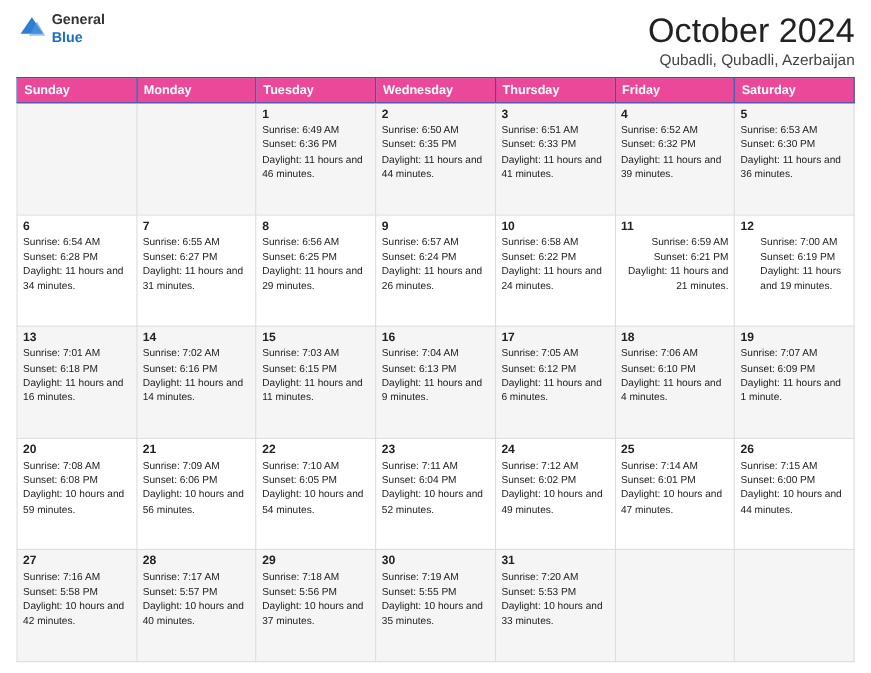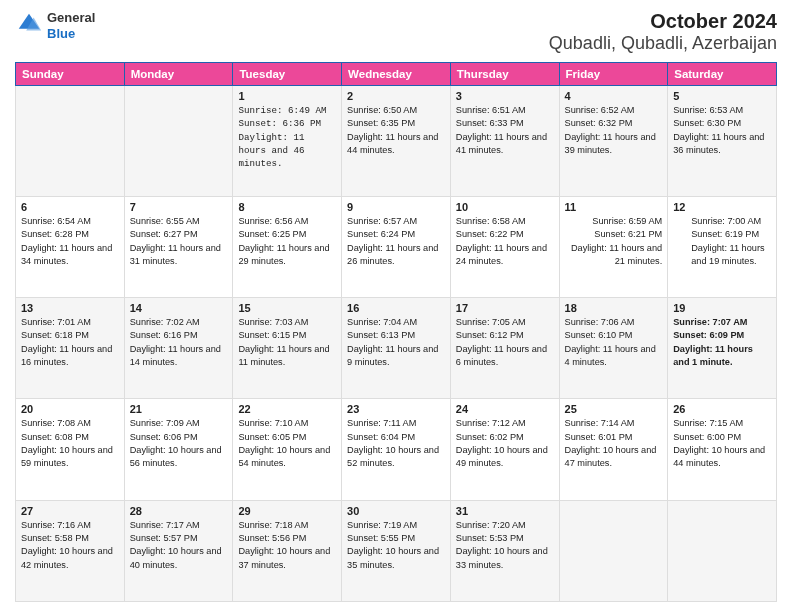--- a/index.html
+++ b/index.html
@@ -18,43 +18,44 @@
       flex-direction: column;
     }
     .header {
       display: flex;
       justify-content: space-between;
       align-items: flex-start;
       margin-bottom: 8px;
     }
     .logo {
       display: flex;
+      align-items: center;
       gap: 4px;
     }
     .logo-text {
       font-size: 13px;
       font-weight: bold;
       line-height: 1.2;
     }
     .logo-text .general { color: #333; }
     .logo-text .blue { color: #1a6fc4; }
     .logo-icon {
       width: 28px;
       height: 28px;
     }
     .title-block {
       text-align: right;
     }
     .month-title {
-      font-size: 20px;
-      font-weight: bold;
+      font-size: 31px;
+      font-weight: normal;
       color: #222;
     }
     .location-title {
-      font-size: 18px;
+      font-size: 14px;
       color: #444;
     }
     .calendar {
       flex: 1;
       border: 1px solid #ccc;
       border-collapse: collapse;
       width: 100%;
       table-layout: fixed;
     }
     .calendar th {
@@ -126,21 +127,21 @@
         <th>Friday</th>
         <th>Saturday</th>
       </tr>
     </thead>
     <tbody id="calendar-body">
     <tr>
           <td class="empty-cell"></td>
           <td class="empty-cell"></td>
           <td>
             <span class="day-number">1</span>
-            <div class="day-info" style="white-space: pre-line; font-family: Liberation Mono, monospace;">Sunrise: 6:49 AM
+            <div class="day-info" style="white-space: pre-line;">Sunrise: 6:49 AM
 Sunset: 6:36 PM
 Daylight: 11 hours and 46 minutes.</div>
           </td>
           <td>
             <span class="day-number">2</span>
             <div class="day-info" style="white-space: pre-line;">Sunrise: 6:50 AM
 Sunset: 6:35 PM
 Daylight: 11 hours and 44 minutes.</div>
           </td>
           <td>
@@ -238,21 +239,21 @@
 Daylight: 11 hours and 6 minutes.</div>
           </td>
           <td>
             <span class="day-number">18</span>
             <div class="day-info" style="white-space: pre-line;">Sunrise: 7:06 AM
 Sunset: 6:10 PM
 Daylight: 11 hours and 4 minutes.</div>
           </td>
           <td>
             <span class="day-number">19</span>
-            <div class="day-info" style="white-space: pre-line; font-weight: bold;">Sunrise: 7:07 AM
+            <div class="day-info" style="white-space: pre-line;">Sunrise: 7:07 AM
 Sunset: 6:09 PM
 Daylight: 11 hours and 1 minute.</div>
           </td>
         </tr>
         <tr>
           <td>
             <span class="day-number">20</span>
             <div class="day-info" style="white-space: pre-line;">Sunrise: 7:08 AM
 Sunset: 6:08 PM
 Daylight: 10 hours and 59 minutes.</div>

